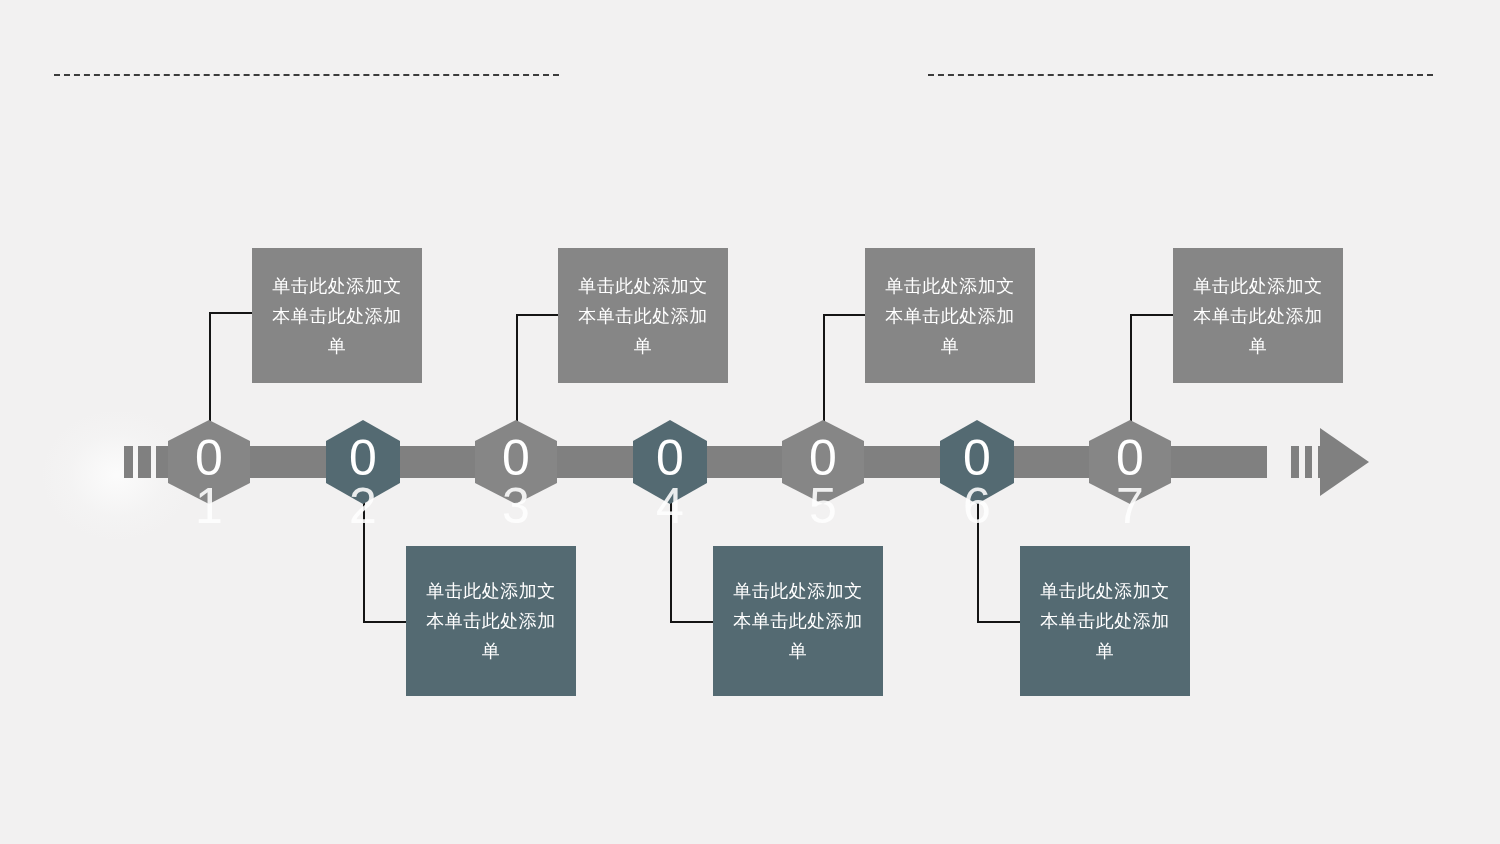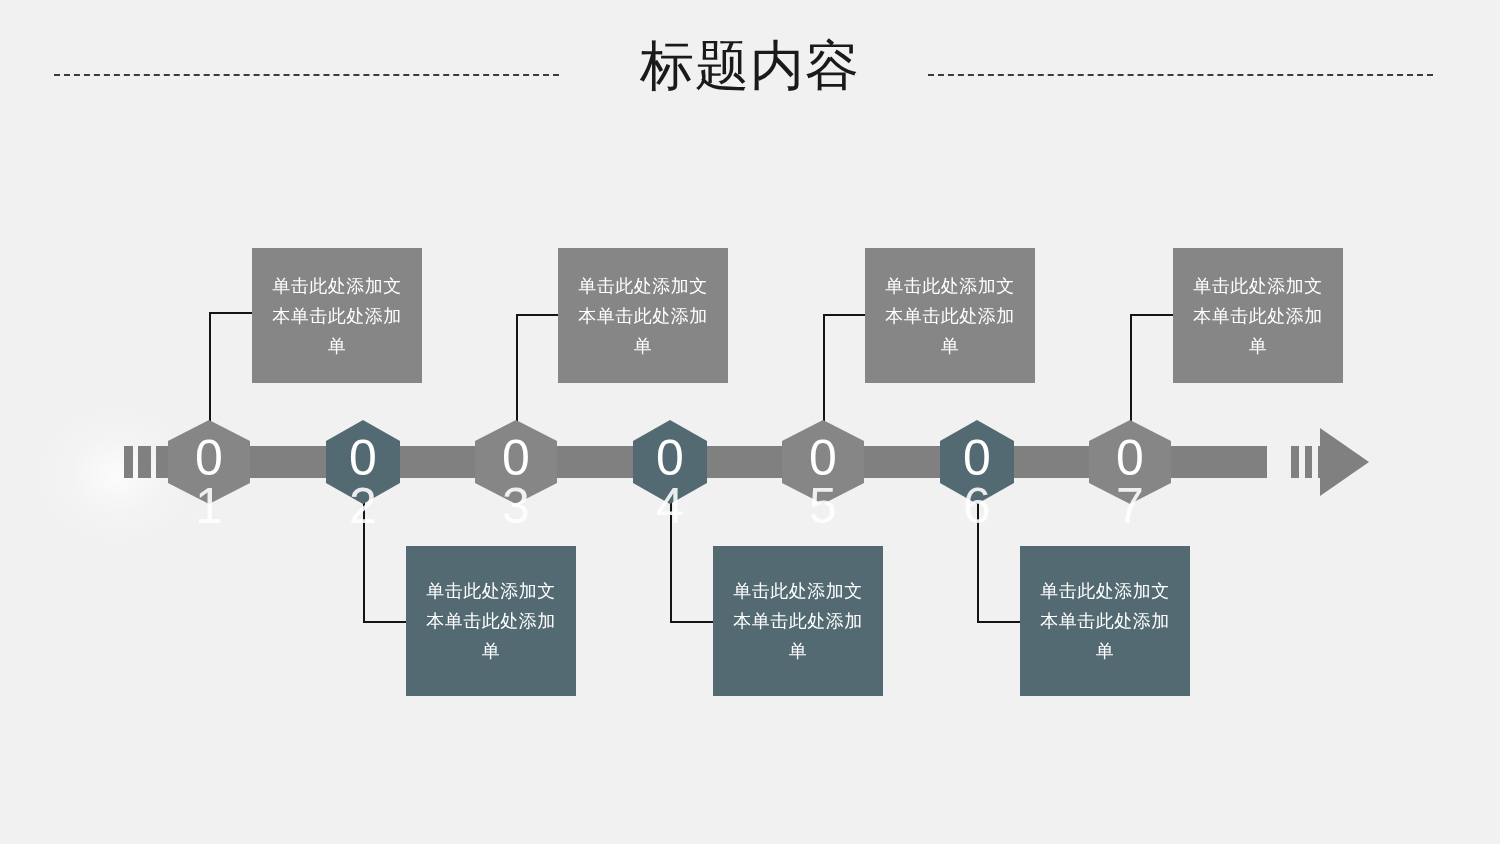--- a/index.html
+++ b/index.html
@@ -150,21 +150,20 @@
     width: 100%;
   }
 </style>
 </head>
 <body>
 
 <div class="watermark"></div>
 
 <div class="header">
   <div class="title-rule left"></div>
-  <div class="page-title">标题内容</div>
   <div class="title-rule right"></div>
 </div>
 
 <div class="track">
 
   <div class="dash" style="left:124px; width:9px;"></div>
   <div class="dash" style="left:138px; width:13px;"></div>
   <div class="dash" style="left:156px; width:24px;"></div>
 
   <div class="track-bar" style="left:180px; width:1140px;"></div>

